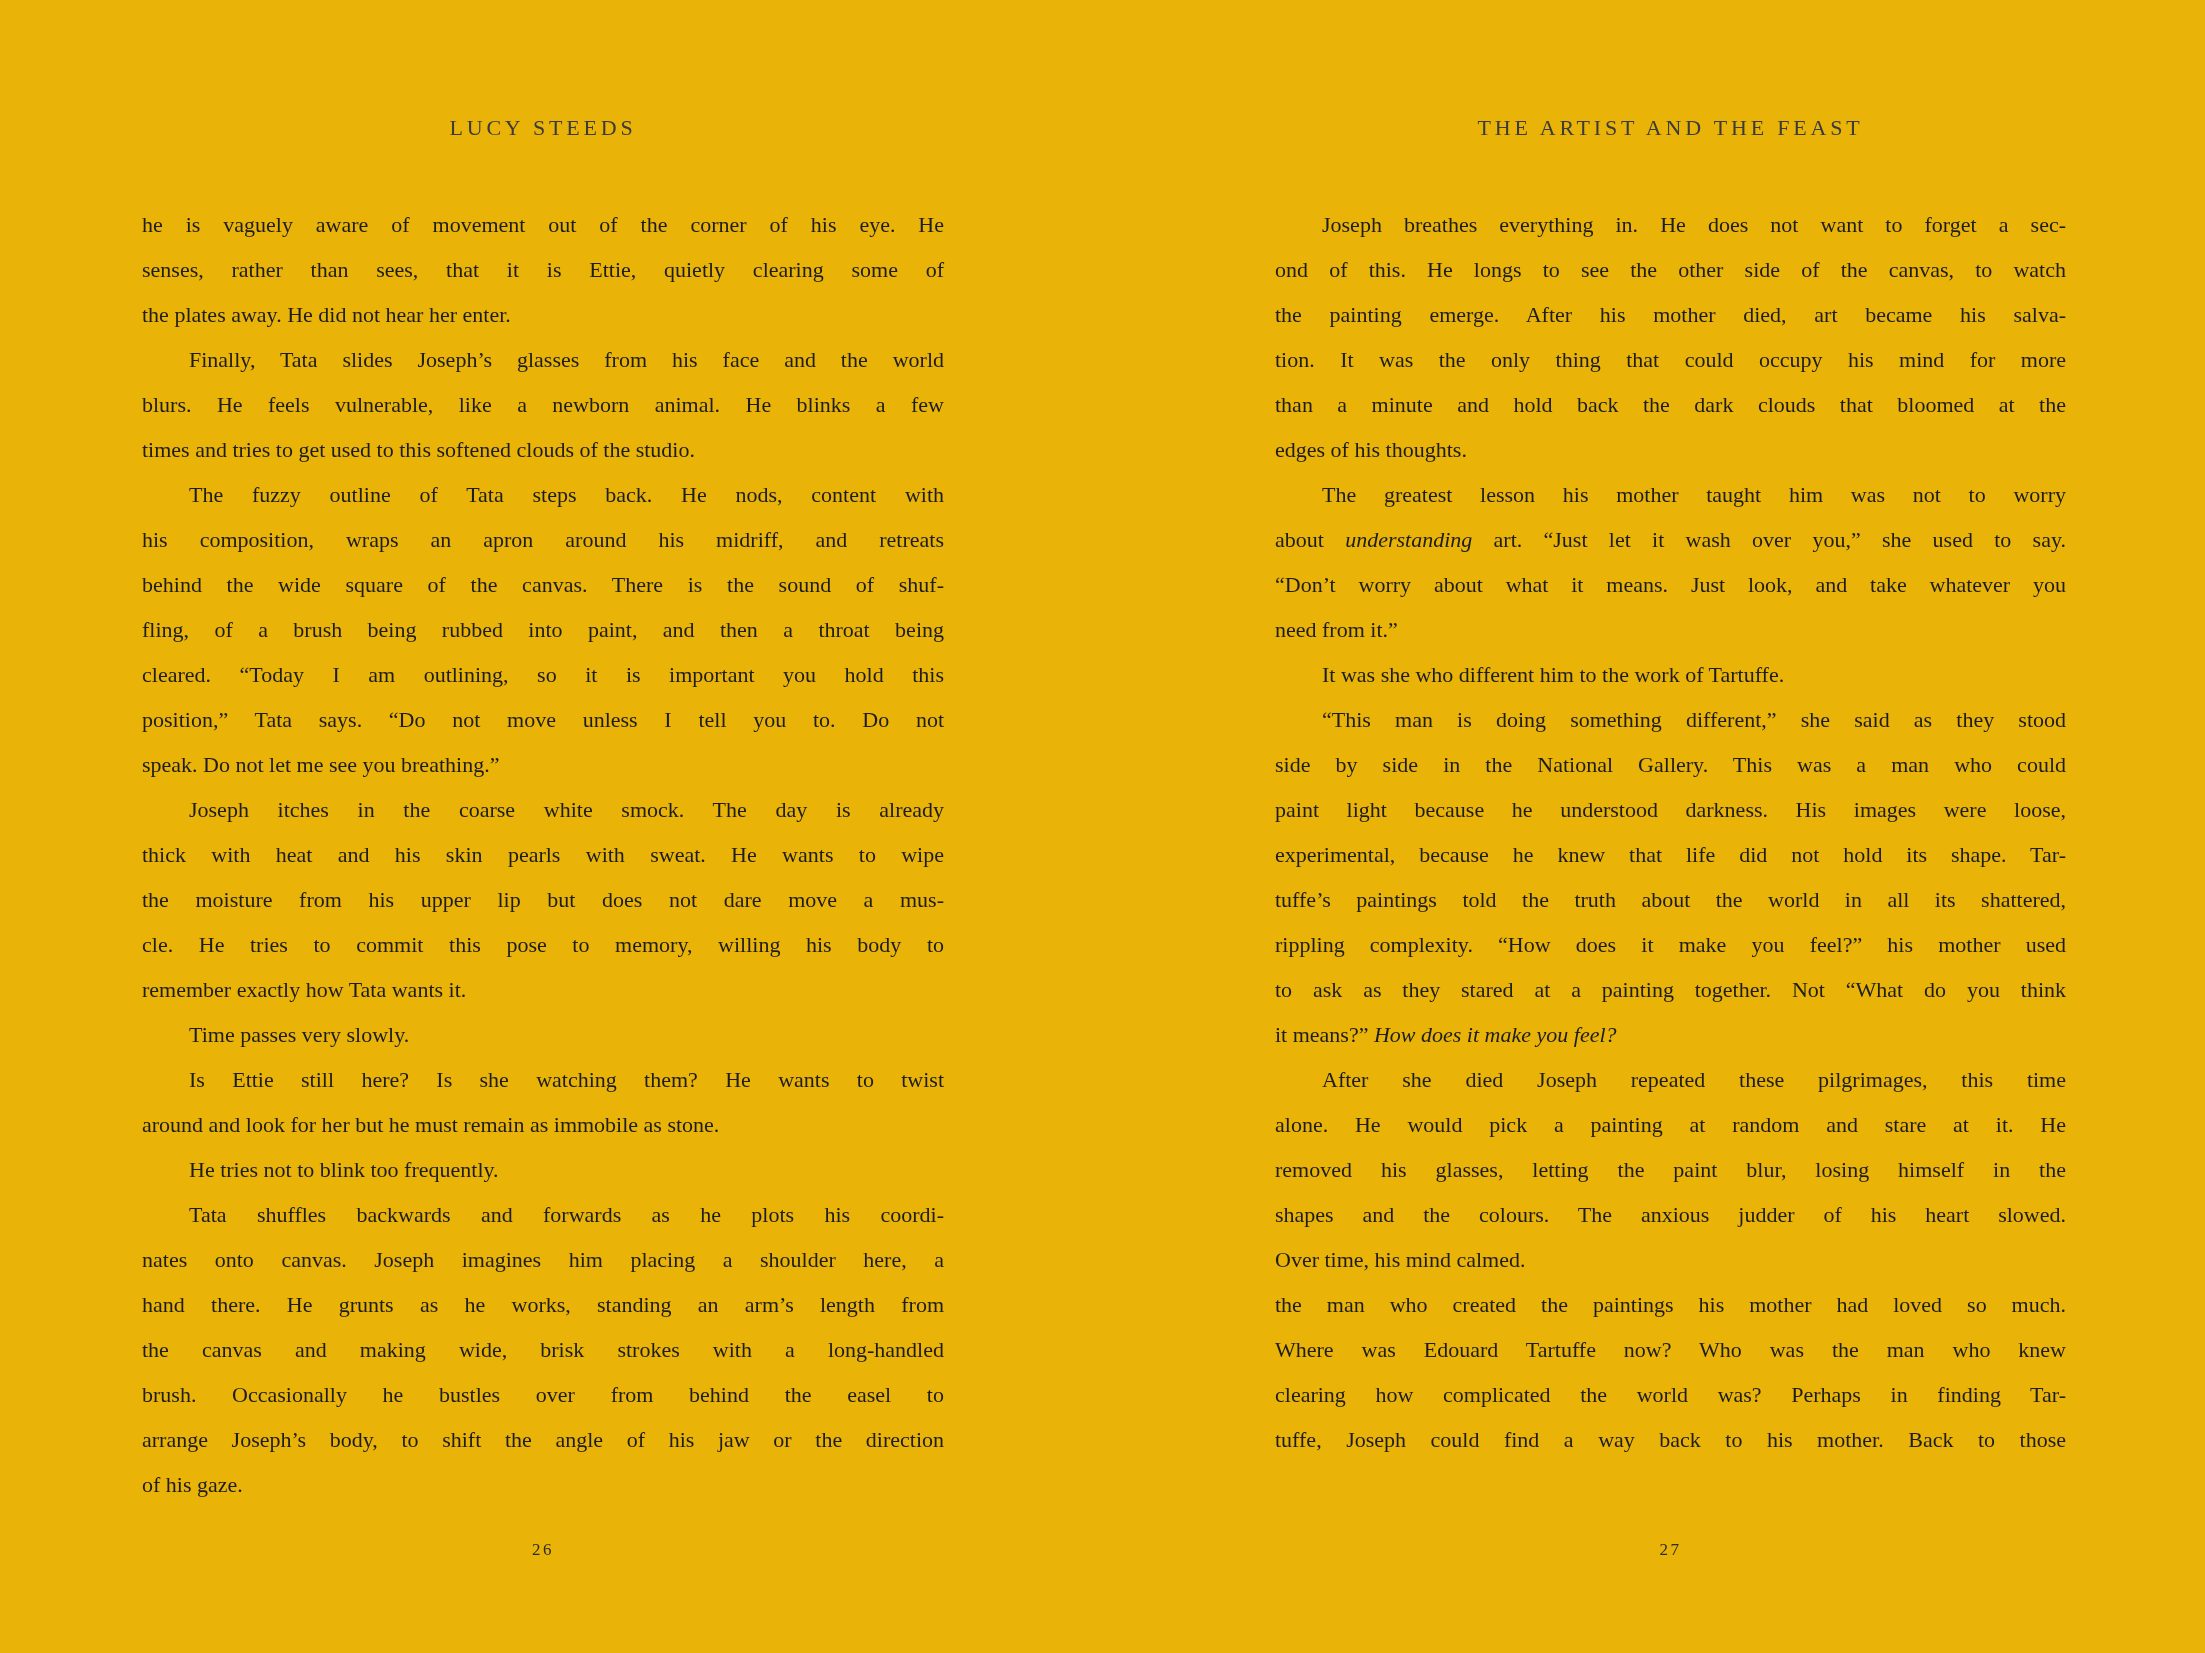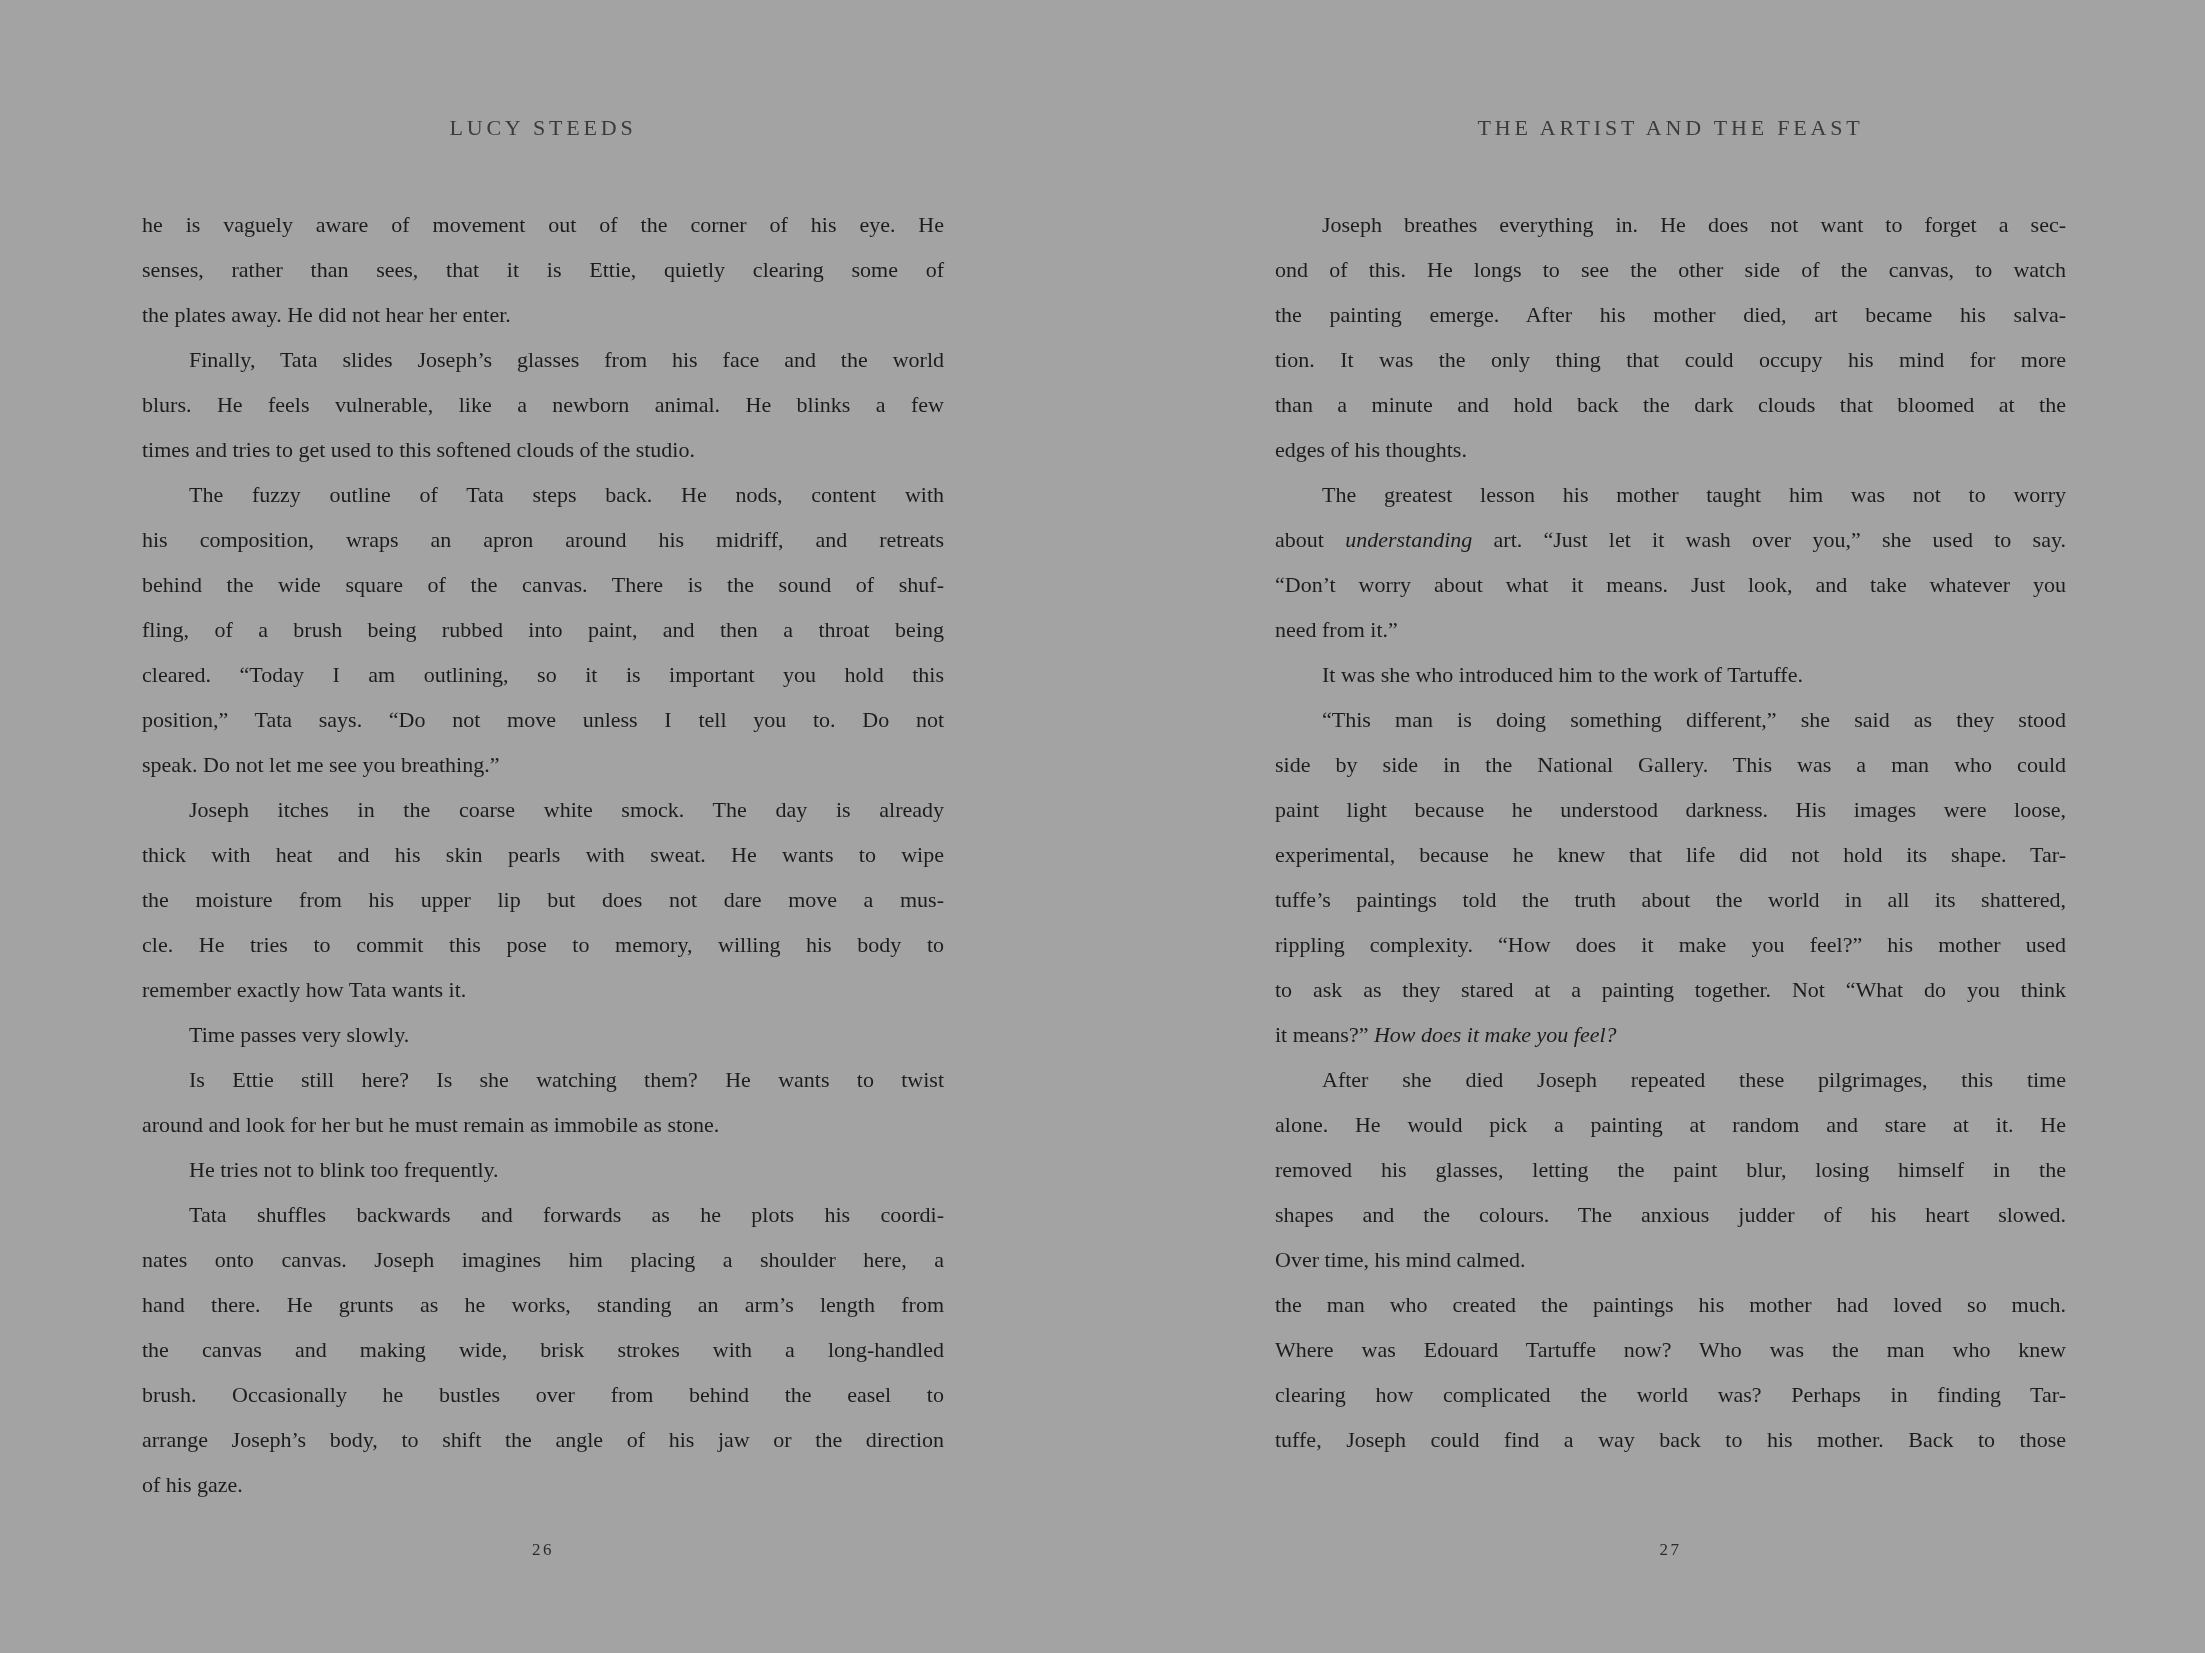--- a/index.html
+++ b/index.html
@@ -4,21 +4,21 @@
 <style>
   html, body {
     margin: 0;
     padding: 0;
     background: #ffffff;
   }
   .spread {
     position: relative;
     width: 2205px;
     height: 1654px;
-    background: #a3a3a3;
+    background: #eab308;
     font-family: "Liberation Serif", "DejaVu Serif", serif;
     color: #1d1d1d;
     overflow: hidden;
   }
   .running-header {
     position: absolute;
     top: 115px;
     font-size: 22px;
     letter-spacing: 3.8px;
     color: #3b3b3b;
@@ -102,21 +102,21 @@
       <div class="line indent">Joseph breathes everything in. He does not want to forget a sec-</div>
       <div class="line">ond of this. He longs to see the other side of the canvas, to watch</div>
       <div class="line">the painting emerge. After his mother died, art became his salva-</div>
       <div class="line">tion. It was the only thing that could occupy his mind for more</div>
       <div class="line">than a minute and hold back the dark clouds that bloomed at the</div>
       <div class="line last">edges of his thoughts.</div>
       <div class="line indent">The greatest lesson his mother taught him was not to worry</div>
       <div class="line">about <em>understanding</em> art. “Just let it wash over you,” she used to say.</div>
       <div class="line">“Don’t worry about what it means. Just look, and take whatever you</div>
       <div class="line last">need from it.”</div>
-      <div class="line indent last">It was she who introduced him to the work of Tartuffe.</div>
+      <div class="line indent last">It was she who different him to the work of Tartuffe.</div>
       <div class="line indent">“This man is doing something different,” she said as they stood</div>
       <div class="line">side by side in the National Gallery. This was a man who could</div>
       <div class="line">paint light because he understood darkness. His images were loose,</div>
       <div class="line">experimental, because he knew that life did not hold its shape. Tar-</div>
       <div class="line">tuffe’s paintings told the truth about the world in all its shattered,</div>
       <div class="line">rippling complexity. “How does it make you feel?” his mother used</div>
       <div class="line">to ask as they stared at a painting together. Not “What do you think</div>
       <div class="line last">it means?” <em>How does it make you feel?</em></div>
       <div class="line indent">After she died Joseph repeated these pilgrimages, this time</div>
       <div class="line">alone. He would pick a painting at random and stare at it. He</div>

